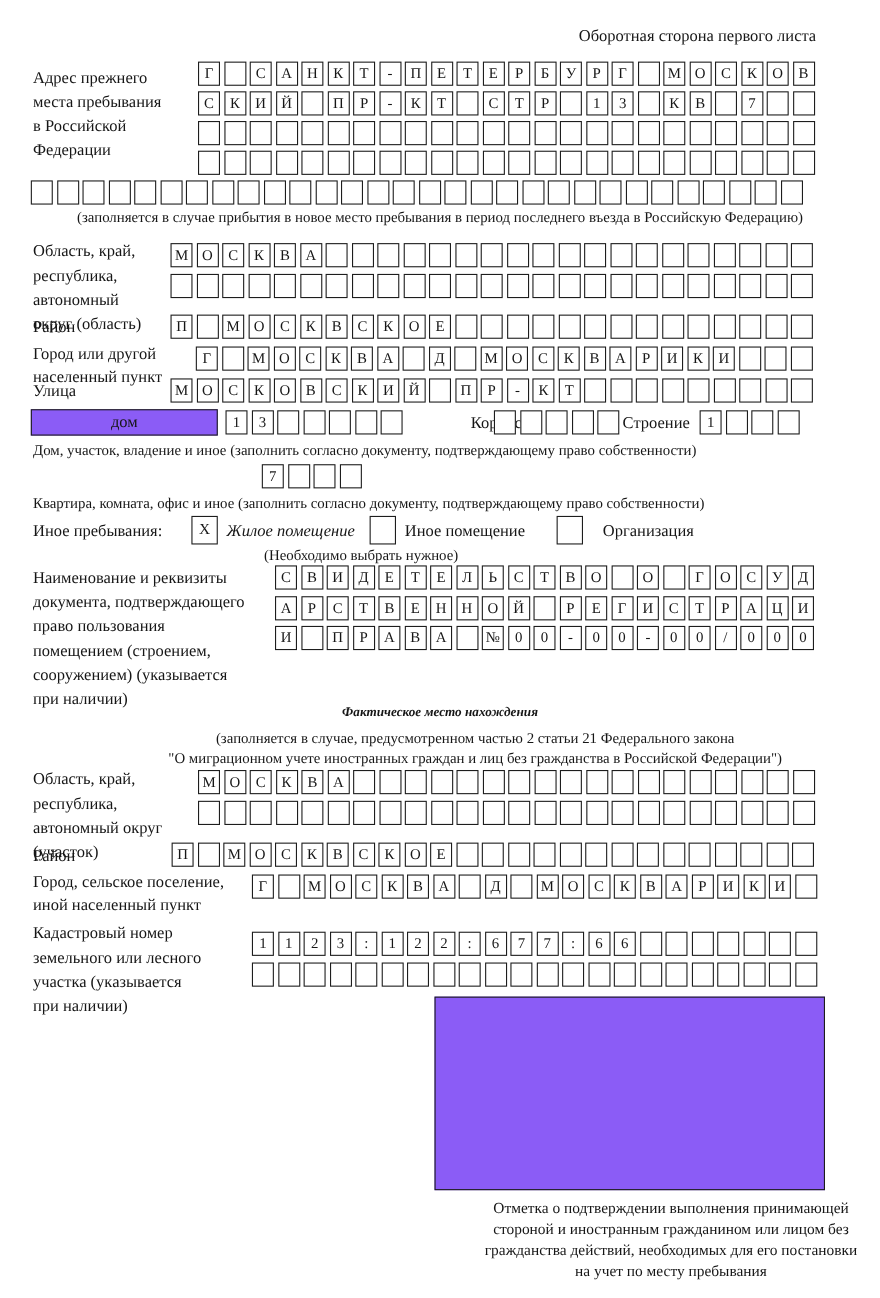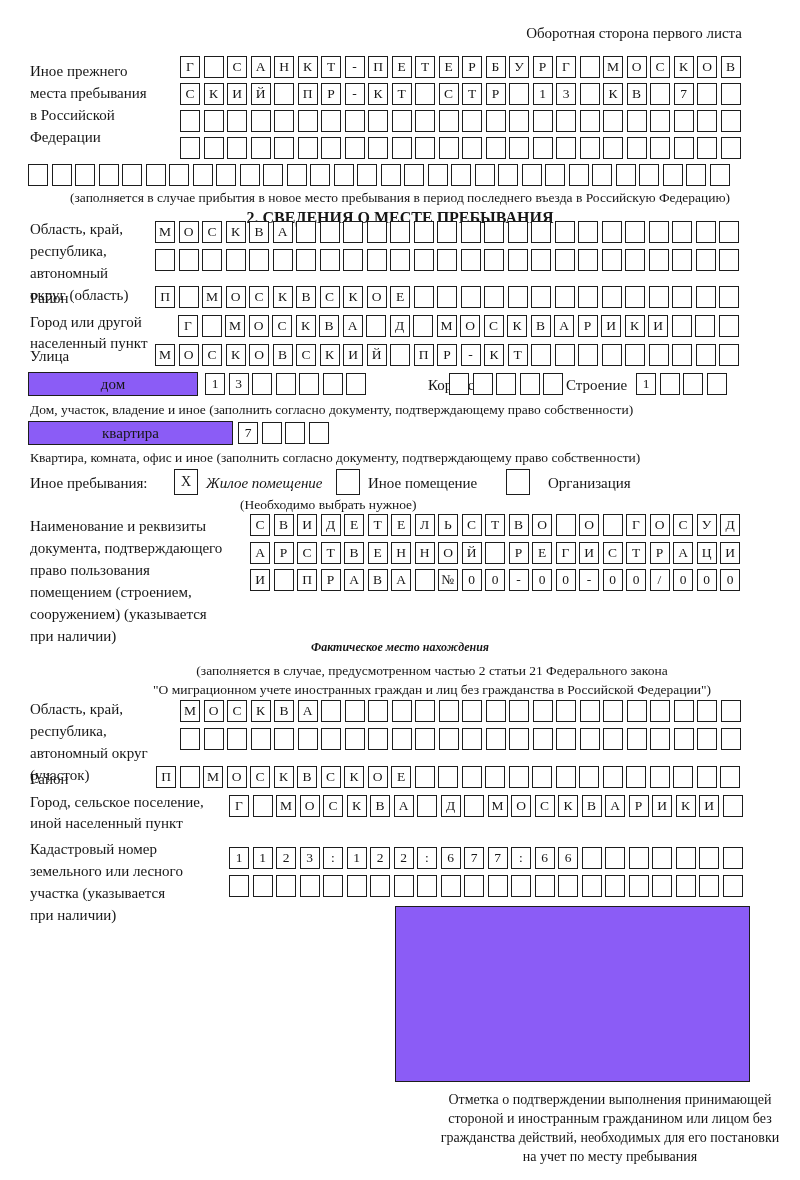--- a/index.html
+++ b/index.html
@@ -21,21 +21,21 @@
   .lines div{white-space:nowrap;}
 </style>
 </head>
 <body>
 
 <div class="page">
 
   <div class="abs label" style="top:22px;right:58px;">Оборотная сторона первого листа</div>
 
   <div class="abs label lines" style="top:60px;left:30px;">
-      <div>Иное прежнего</div>
+      <div>Адрес прежнего</div>
       <div>места пребывания</div>
       <div>в Российской</div>
       <div>Федерации</div>
     </div>
   <div class="cellrow" style="top:56px;left:180px;">
       <span class="cell">Г</span>
       <span class="cell"></span>
       <span class="cell">С</span>
       <span class="cell">А</span>
       <span class="cell">Н</span>
@@ -164,21 +164,20 @@
       <span class="cell"></span>
       <span class="cell"></span>
       <span class="cell"></span>
       <span class="cell"></span>
       <span class="cell"></span>
       <span class="cell"></span>
       <span class="cell"></span>
     </div>
   <div class="abs note" style="top:190px;left:0;width:800px;text-align:center;">(заполняется в случае прибытия в новое место пребывания в период последнего въезда в Российскую Федерацию)</div>
 
-  <div class="abs label bold" style="top:207px;left:0;width:800px;text-align:center;font-size:16px;">2. СВЕДЕНИЯ О МЕСТЕ ПРЕБЫВАНИЯ</div>
 
   <div class="abs label lines" style="top:218px;left:30px;">
       <div>Область, край,</div>
       <div>республика,</div>
       <div>автономный</div>
       <div>округ (область)</div>
     </div>
   <div class="cellrow" style="top:221px;left:155px;">
       <span class="cell">М</span>
       <span class="cell">О</span>
@@ -343,21 +342,20 @@
     </div>
   <div class="abs label" style="top:374px;left:566px;">Строение</div>
   <div class="cellrow" style="top:373px;left:636px;">
       <span class="cell">1</span>
       <span class="cell"></span>
       <span class="cell"></span>
       <span class="cell"></span>
     </div>
   <div class="abs note" style="top:402px;left:30px;">Дом, участок, владение и иное (заполнить согласно документу, подтверждающему право собственности)</div>
 
-  <div class="bigbox" style="top:421px;left:28px;width:205px;height:24px;">квартира</div>
   <div class="cellrow" style="top:422px;left:238px;">
       <span class="cell">7</span>
       <span class="cell"></span>
       <span class="cell"></span>
       <span class="cell"></span>
     </div>
   <div class="abs note" style="top:450px;left:30px;">Квартира, комната, офис и иное (заполнить согласно документу, подтверждающему право собственности)</div>
 
   <div class="abs label" style="top:472px;left:30px;">Иное пребывания:</div>
   <div class="cb" style="top:469px;left:174px;">X</div>

